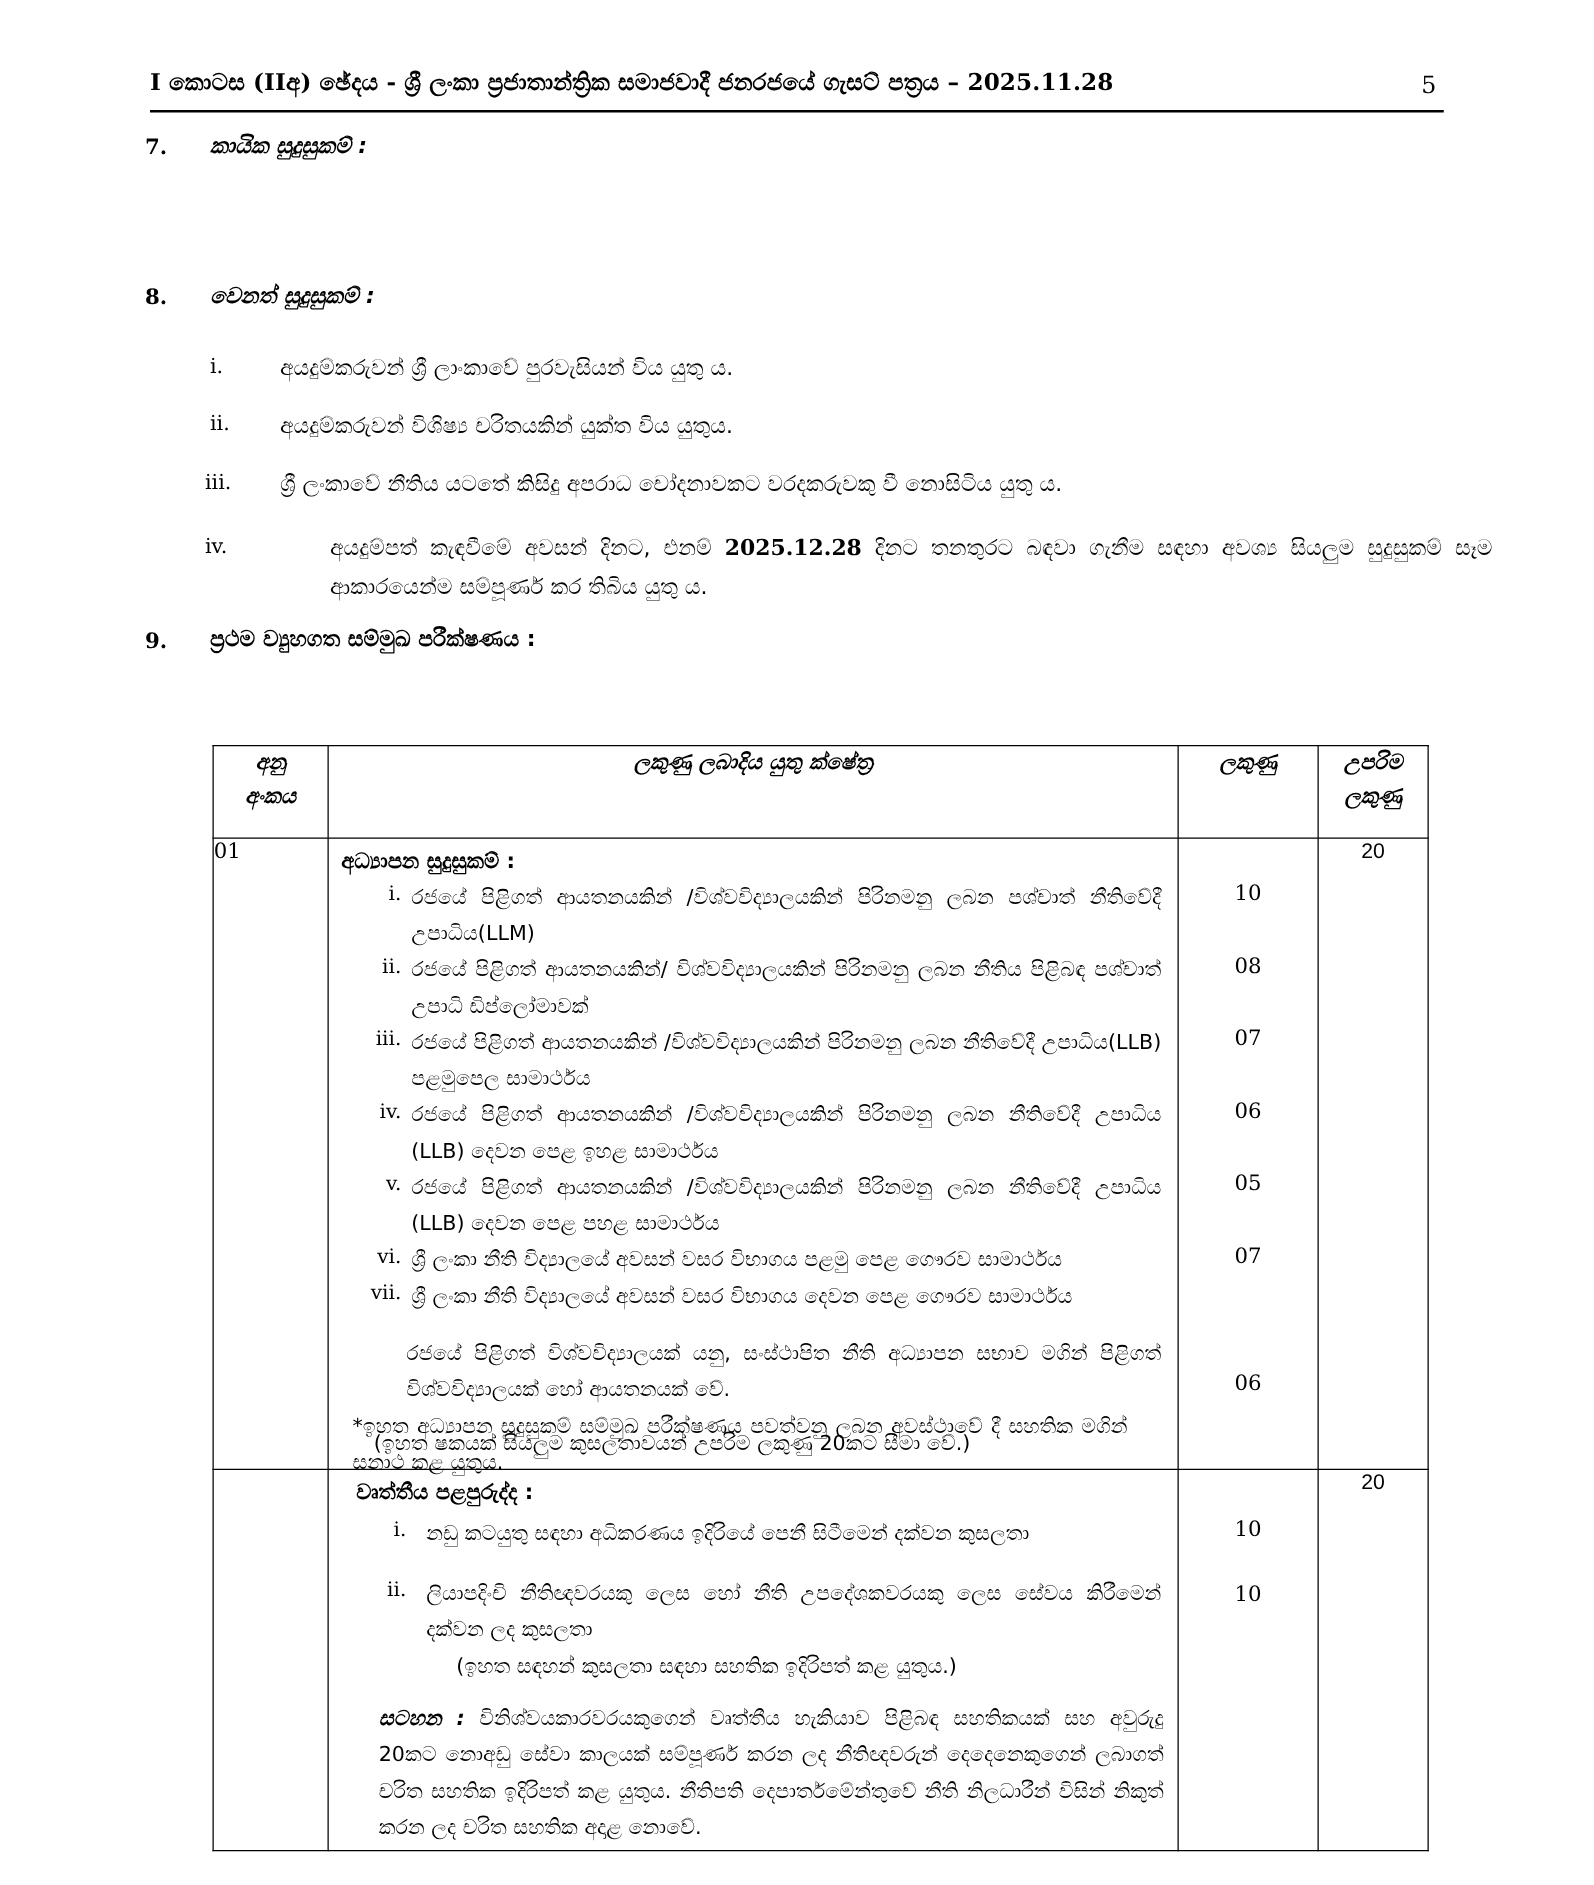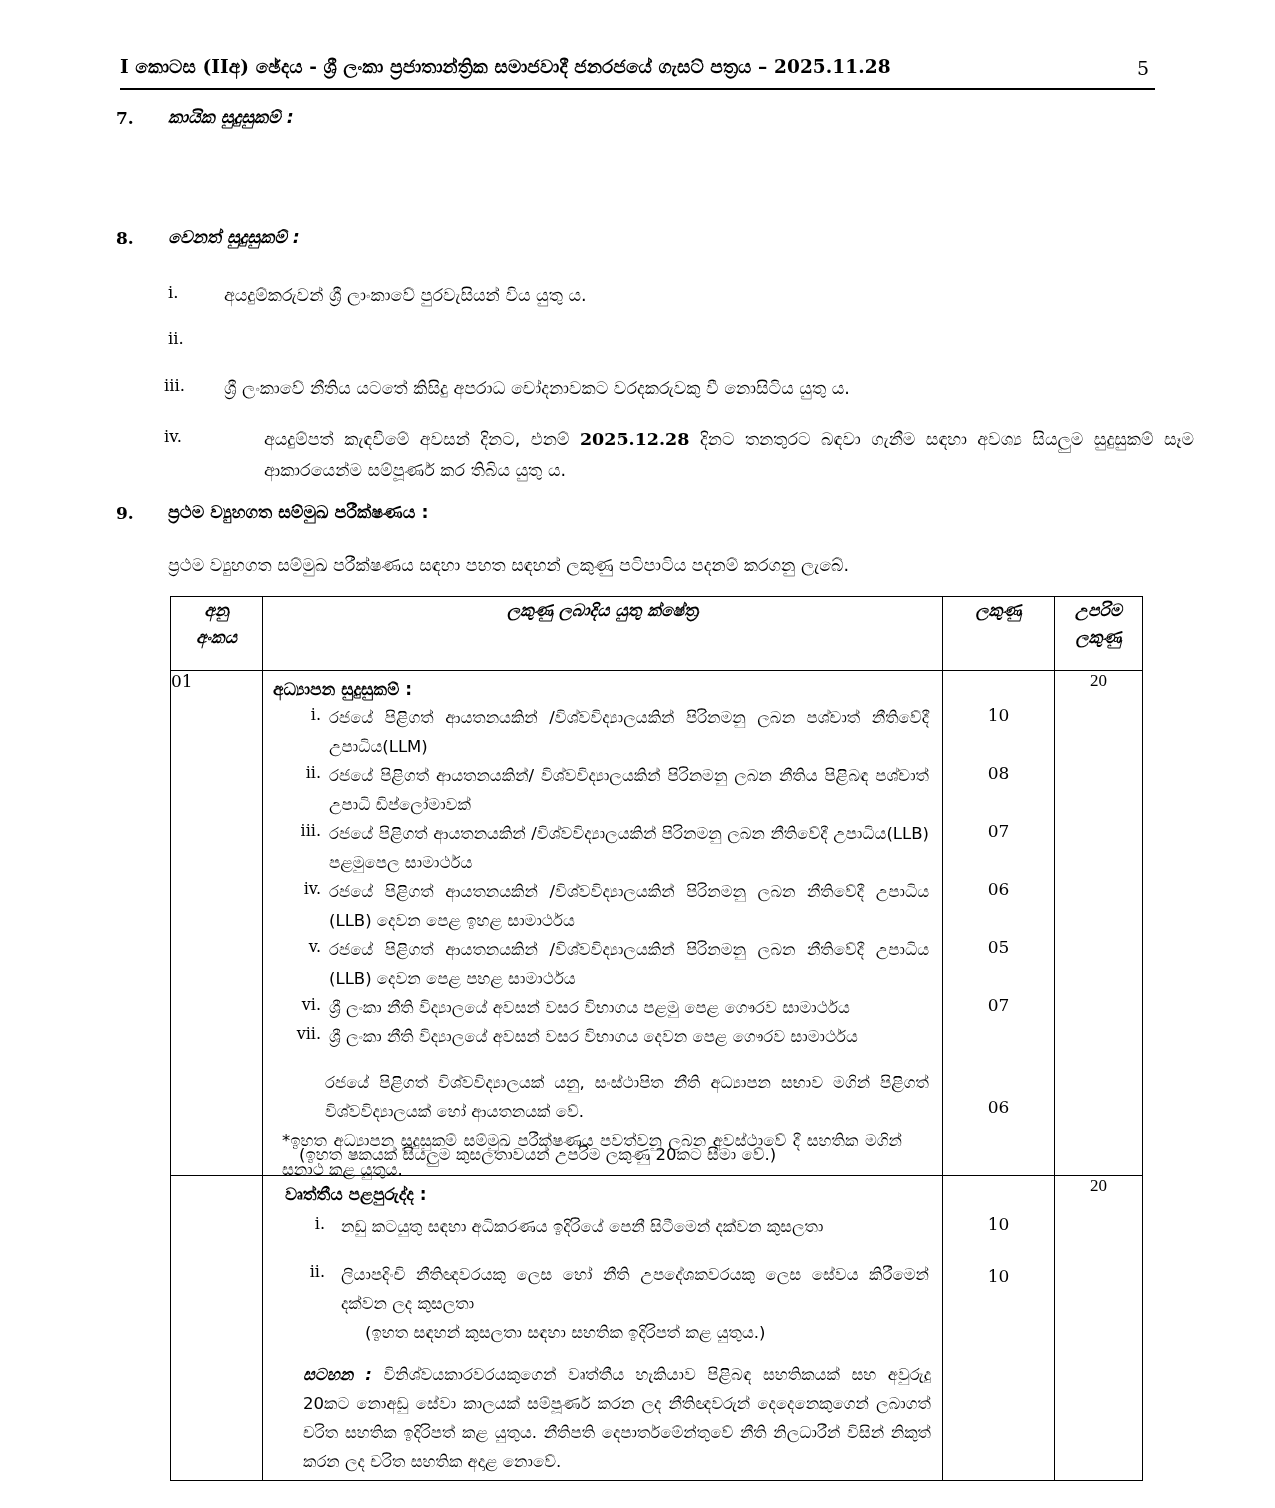--- a/index.html
+++ b/index.html
@@ -143,21 +143,21 @@
     position: relative;
     width: 100%;
   }
   .no-cell {
     font-family: "DejaVu Serif", "Liberation Serif", serif;
     font-size: 17px;
     padding: 6px 0 0 6px;
   }
   .max-cell {
     text-align: center;
-    font-family: Liberation Serif, serif;
+    font-family: Liberation Sans, sans-serif;
     font-size: 17px;
     padding-top: 7px;
   }
   .area-cell {
     position: relative;
     padding: 0;
   }
   .marks-cell {
     position: relative;
     padding: 0;
@@ -222,30 +222,30 @@
   <div class="sec-num" style="left:116px; top:108px;">7.</div>
   <div class="sec-head" style="left:168px; top:107px;">කායික සුදුසුකම් :</div>
 
   <div class="sec-num" style="left:116px; top:228px;">8.</div>
   <div class="sec-head" style="left:168px; top:227px;">වෙනත් සුදුසුකම් :</div>
 
   <div class="roman" style="left:168px; top:283px; width:26px; text-align:left;">i.</div>
   <div class="list-text" style="left:224px; top:280px; width:930px;">අයදුම්කරුවන් ශ්‍රී ලාංකාවේ පුරවැසියන් විය යුතු ය.</div>
 
   <div class="roman" style="left:168px; top:329px; width:26px; text-align:left;">ii.</div>
+  <div class="list-text" style="left:224px; top:326px; width:930px;">අයදුම්කරුවන් විශිෂ්‍ය චරිතයකින් යුක්ත විය යුතුය.</div>
 
   <div class="roman" style="left:164px; top:376px; width:30px; text-align:left;">iii.</div>
   <div class="list-text" style="left:224px; top:373px; width:930px;">ශ්‍රී ලංකාවේ නීතිය යටතේ කිසිදු අපරාධ චෝදනාවකට වරදකරුවකු වී නොසිටිය යුතු ය.</div>
 
   <div class="roman" style="left:164px; top:427px; width:30px; text-align:left;">iv.</div>
   <div class="list-text" style="left:224px; top:424px; width:930px;margin-left:40px;"><span>අයදුම්පත් කැඳවීමේ අවසන් දිනට, එනම් </span><b>2025.12.28</b><span> දිනට තනතුරට බඳවා ගැනීම සඳහා අවශ්‍ය සියලුම සුදුසුකම් සෑම ආකාරයෙන්ම සම්පූර්ණ කර තිබිය යුතු ය.</span></div>
 
   <div class="sec-num" style="left:116px; top:503px;">9.</div>
   <div class="sec-head-plain" style="left:168px; top:502px;">ප්‍රථම ව්‍යුහගත සම්මුඛ පරීක්ෂණය :</div>
-  <div class="body-para" style="left:168px; top:550px; width:985px;">ප්‍රථම ව්‍යුහගත සම්මුඛ පරීක්ෂණය සඳහා පහත සඳහන් ලකුණු පටිපාටිය පදනම් කරගනු ලැබේ.</div>
 
   <table class="mtable">
     <colgroup>
       <col class="col-no">
         <col class="col-area">
         <col class="col-marks">
         <col class="col-maxm">
     </colgroup>
     <thead>
       <tr>

